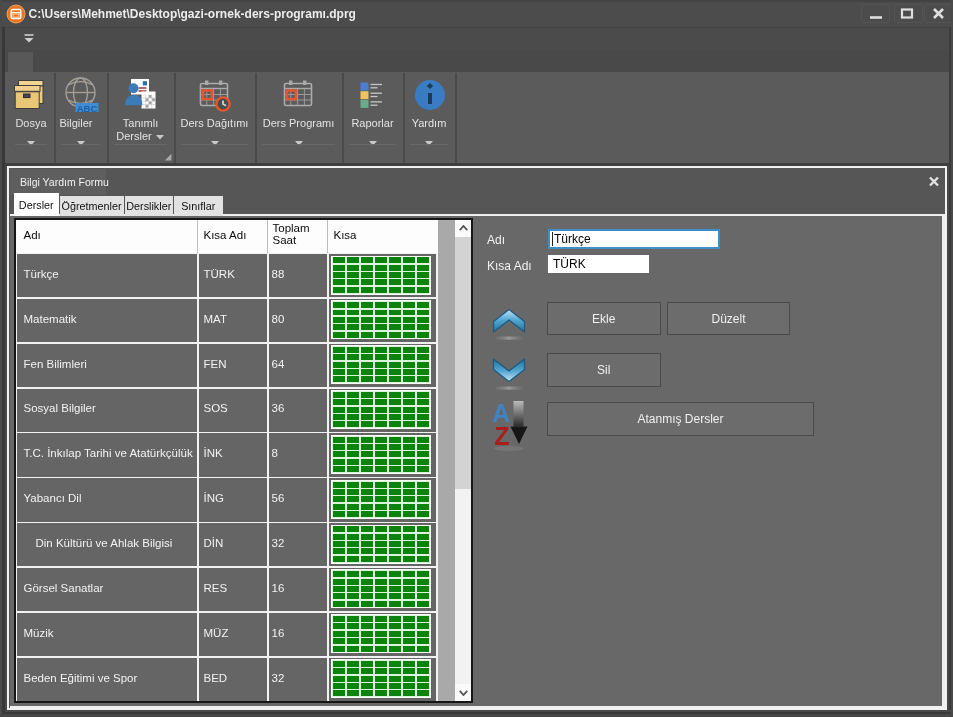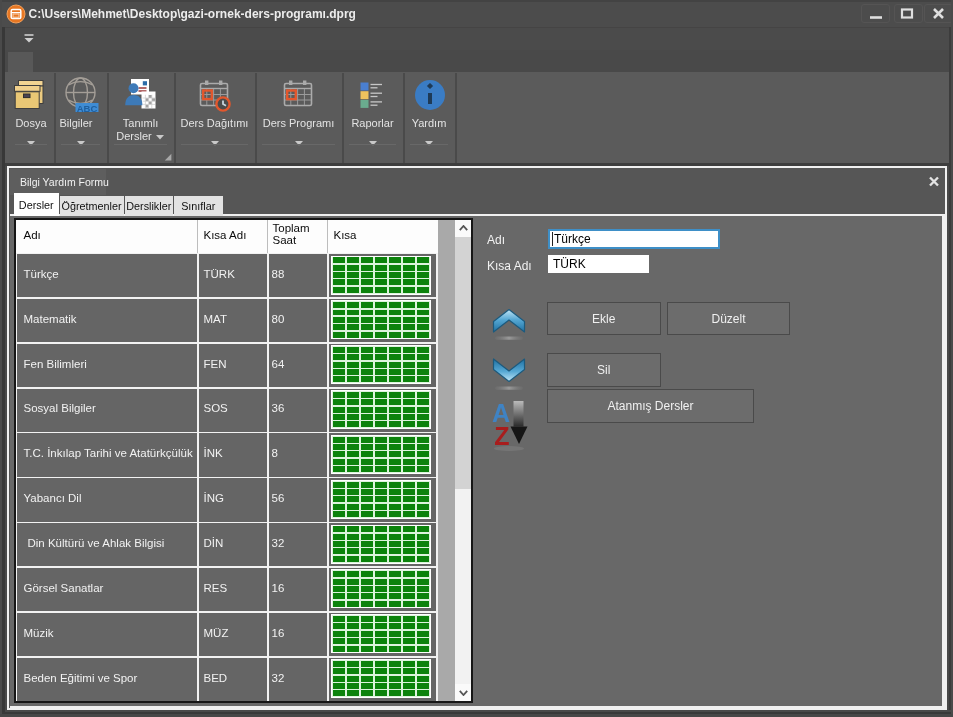--- a/index.html
+++ b/index.html
@@ -499,21 +499,21 @@
         <i></i>
         <i></i>
         <i></i>
         <i></i>
         <i></i>
         <i></i>
         <i></i>
         <i></i>
         <i></i>
       </div>
-<div class="ct" style="left:12px;top:317.53px">Din Kültürü ve Ahlak Bilgisi</div>
+<div class="ct" style="left:20px;top:317.53px">Din Kültürü ve Ahlak Bilgisi</div>
 <div class="ct" style="left:188px;top:317.53px">DİN</div>
 <div class="ct" style="left:256px;top:317.53px">32</div>
 <div class="grid" style="top:305.10px">
         <i></i>
         <i></i>
         <i></i>
         <i></i>
         <i></i>
         <i></i>
         <i></i>
@@ -682,21 +682,21 @@
 <div class="abs" style="left:548px;top:229px;width:172px;height:20px;background:#fff;border:2px solid #3e8fc7;box-sizing:border-box;"></div>
 <div class="abs" style="left:552px;top:231.5px;width:1px;height:14px;background:#222;"></div>
 <div class="abs" style="left:554px;top:232px;font-size:12px;color:#000;">Türkçe</div>
 <div class="abs plabel" style="left:487px;top:258.5px">Kısa Adı</div>
 <div class="abs" style="left:548px;top:254.5px;width:101px;height:18.5px;background:#fff;"></div>
 <div class="abs" style="left:553px;top:257px;font-size:12px;color:#000;">TÜRK</div>
 
 <div class="abs pbtn" style="left:667px;top:301.5px;width:123px;height:33.5px;line-height:33px">Düzelt</div>
 <div class="abs pbtn" style="left:547px;top:301.5px;width:113.5px;height:33.5px;line-height:33px">Ekle</div>
 <div class="abs pbtn" style="left:547px;top:353px;width:113.5px;height:33.5px;line-height:33px">Sil</div>
-<div class="abs pbtn" style="left:547px;top:389px;width:207px;height:33.5px;line-height:33px">Atanmış Dersler</div>
+<div class="abs pbtn" style="left:547px;top:402px;width:267px;height:33.5px;line-height:33px">Atanmış Dersler</div>
 <svg class="abs" style="left:492px;top:308px" width="34" height="34" viewBox="0 0 34 34">
   <defs>
         <linearGradient id="bg308" x1="0" y1="0" x2="0" y2="1">
     <stop offset="0" stop-color="#c2e6f7"></stop>
           <stop offset="0.45" stop-color="#56a8d4"></stop>
           <stop offset="1" stop-color="#1f71a3"></stop>
   </linearGradient>
       </defs>
   <g>
   <path d="M1.5 13.5 L17 1.5 L32.5 13.5 L32.5 24 L17 12 L1.5 24 Z" fill="url(#bg308)" stroke="#1d5a7d" stroke-width="1.2" stroke-linejoin="round"></path>

